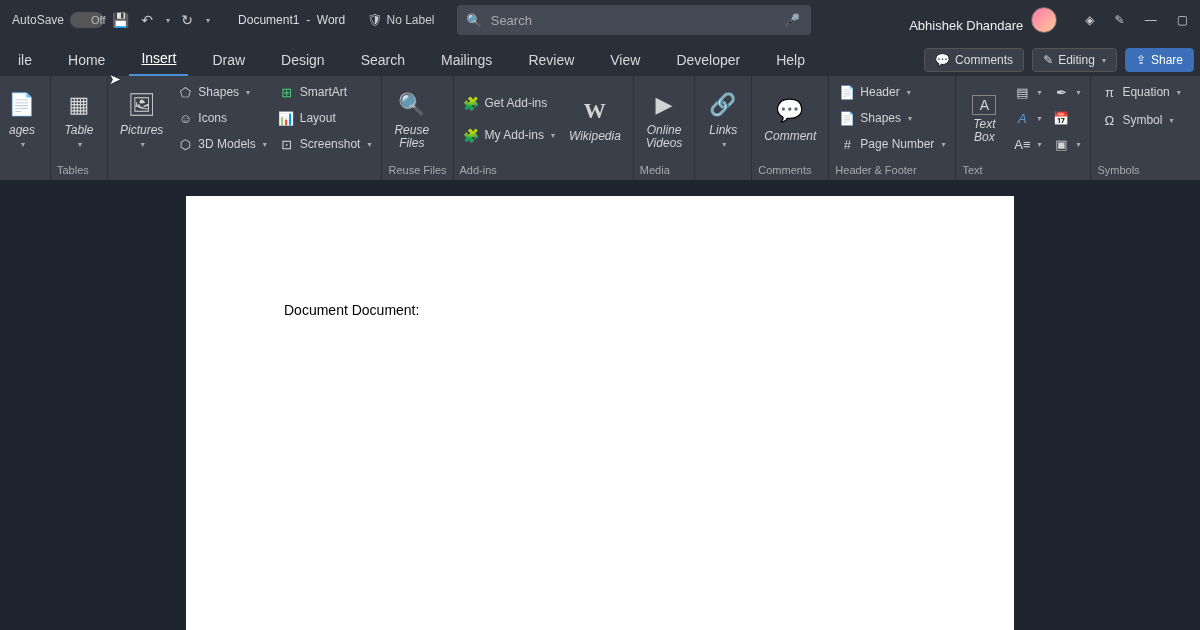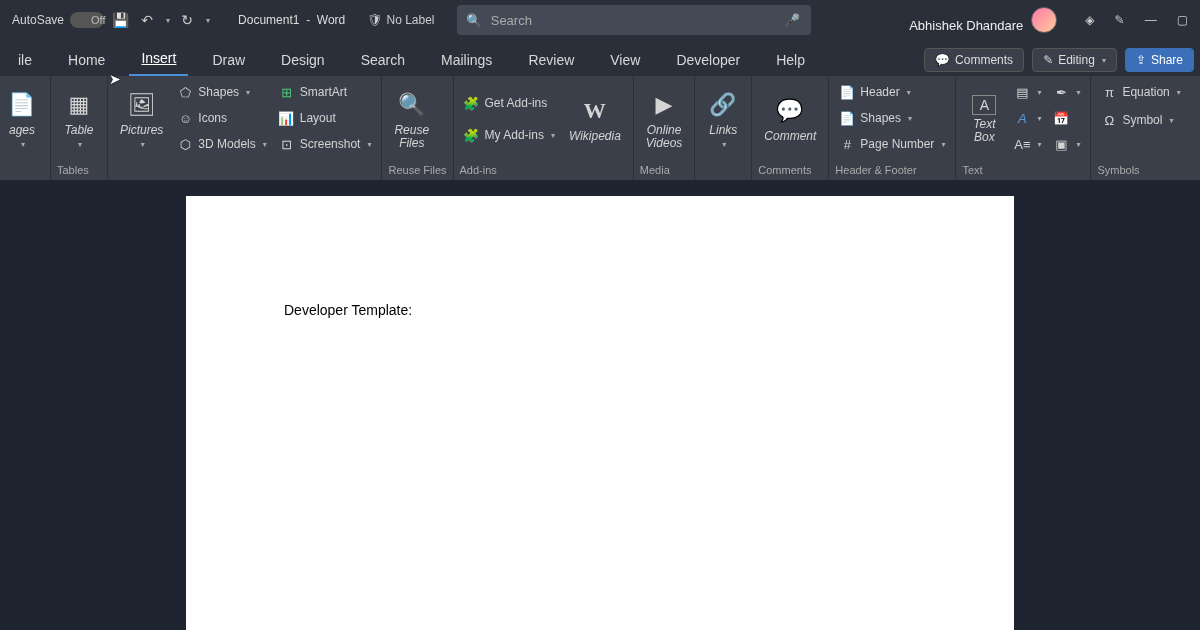--- a/index.html
+++ b/index.html
@@ -316,15 +316,15 @@
     </div>
     <div class="group-label">Symbols</div>
   </div>
 
 </div>
 
 <div class="cursor-arrow">➤</div>
 
 <div class="docarea">
   <div class="page">
-    <span>Developer Template:</span>
+    <span>Document Document:</span>
   </div>
 </div>
 
 </body></html>

